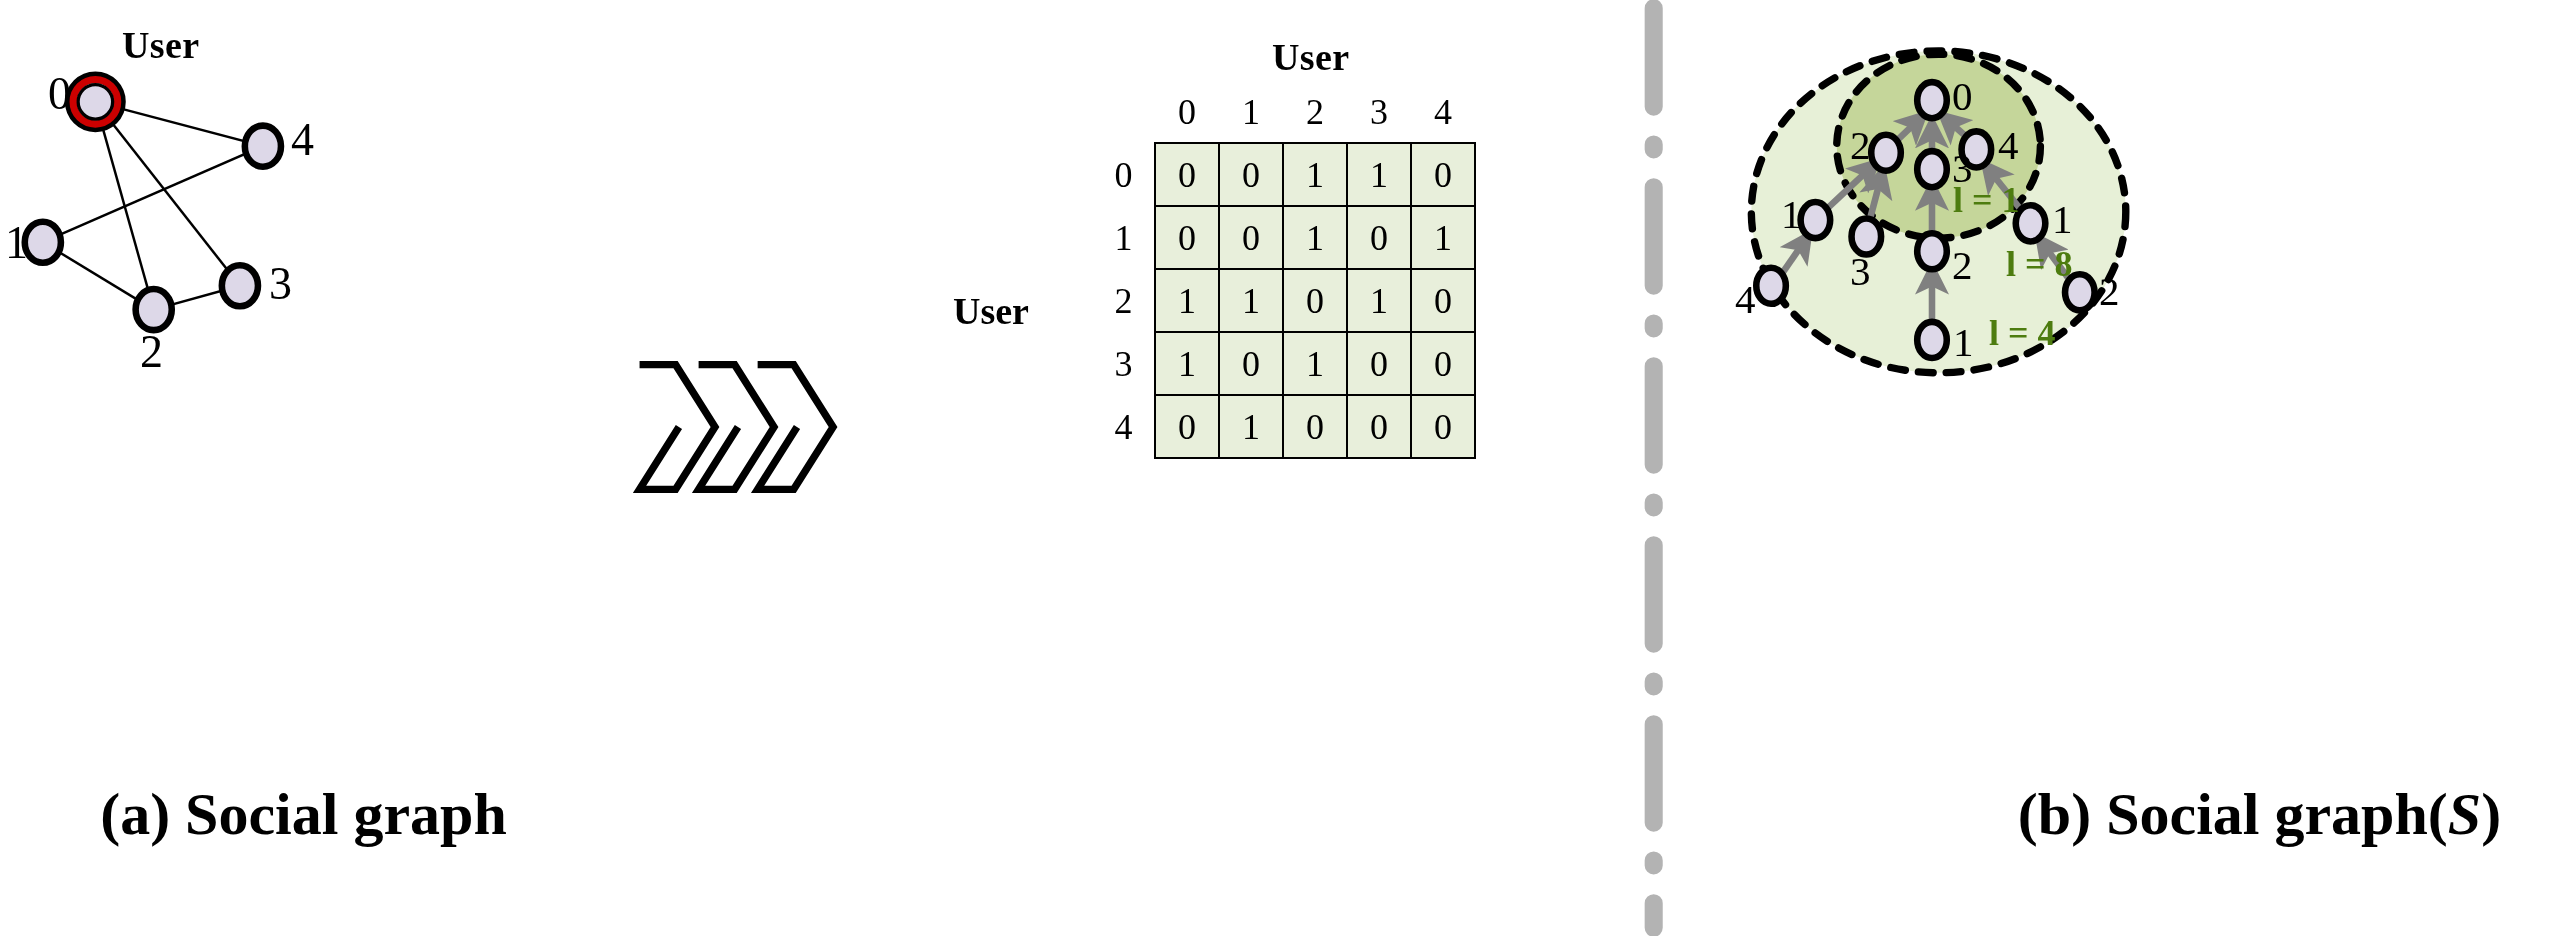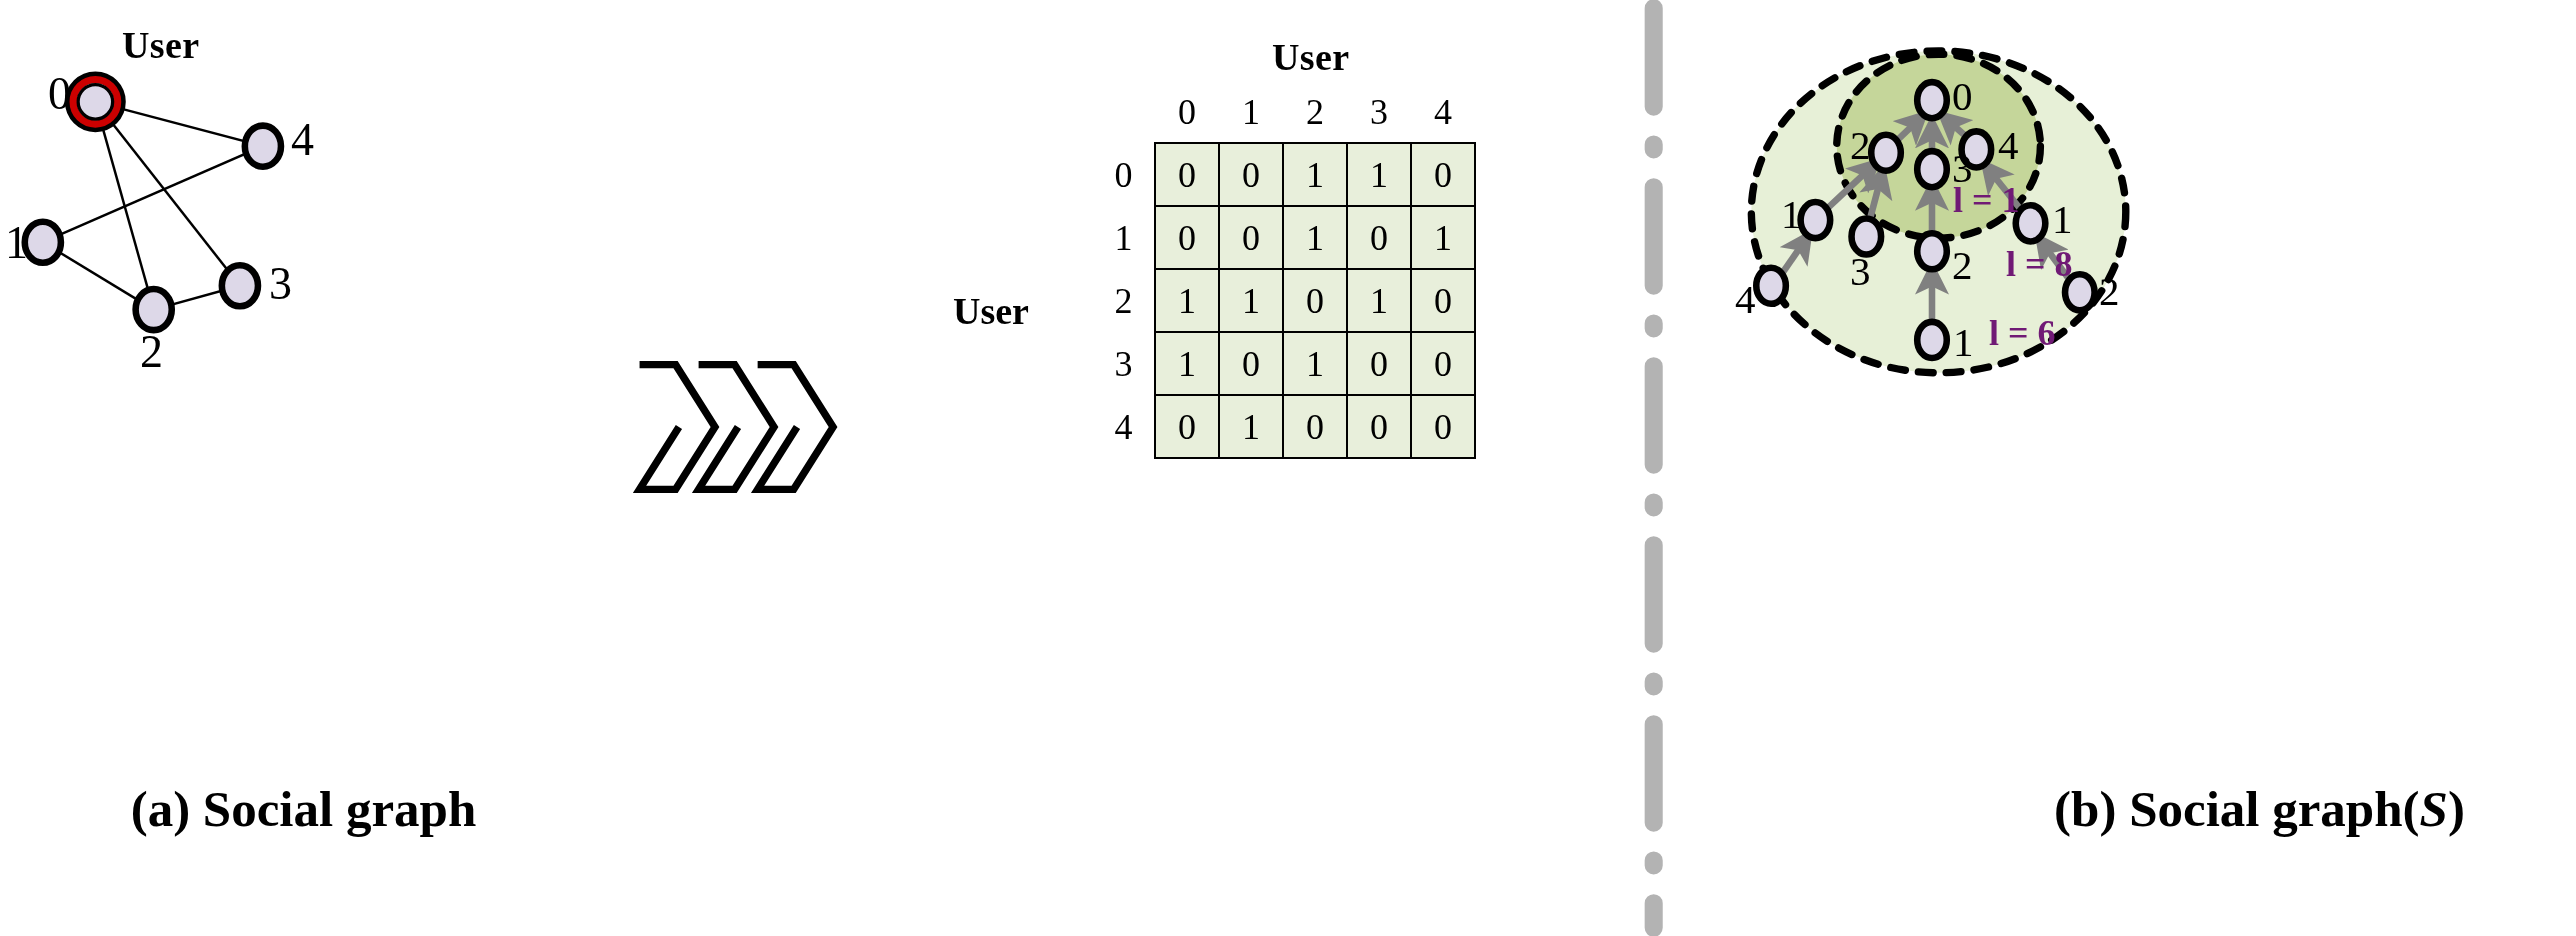--- a/index.html
+++ b/index.html
@@ -63,31 +63,31 @@
   
   #chevrons{position:absolute;left:633px;top:353px;width:246px;height:148px;}
 
   
   #panel-c{left:1692px;top:0;width:884px;height:936px;}
 
   
   .caption{
     position:absolute;
     font-weight:bold;
-    font-size:51px;
+    font-size:60px;
     white-space:nowrap;
     text-align:center;
   }
   #caption-a{left:49px;top:780px;width:509px;}
   #caption-b{left:1019px;top:780px;width:575px;}
   .italic{font-style:italic;}
 
   .red-level{
     position:absolute;
-    color:#701a75;
+    color:#4d7c0f;
     font-weight:bold;
     font-size:36px;
     white-space:nowrap;
     font-family:"Liberation Serif","DejaVu Serif",serif;
   }
 </style>
 </head>
 <body>
 
 <div class="figure">
@@ -251,18 +251,18 @@
     <span class="node-label" style="left:89px;top:194px;font-size:41px;">1</span>
     <span class="node-label" style="left:158px;top:251px;font-size:41px;">3</span>
     <span class="node-label" style="left:260px;top:245px;font-size:41px;">2</span>
     <span class="node-label" style="left:360px;top:199px;font-size:41px;">1</span>
     <span class="node-label" style="left:43px;top:279px;font-size:41px;">4</span>
     <span class="node-label" style="left:407px;top:271px;font-size:41px;">2</span>
     <span class="node-label" style="left:261px;top:322px;font-size:41px;">1</span>
 
     <span class="red-level" style="left:261px;top:179px;">l = 1</span>
     <span class="red-level" style="left:314px;top:243px;">l = 8</span>
-    <span class="red-level" style="left:297px;top:312px;">l = 6</span>
+    <span class="red-level" style="left:297px;top:312px;">l = 4</span>
 
   </div>
 
 </div>
 
 
 </body></html>

